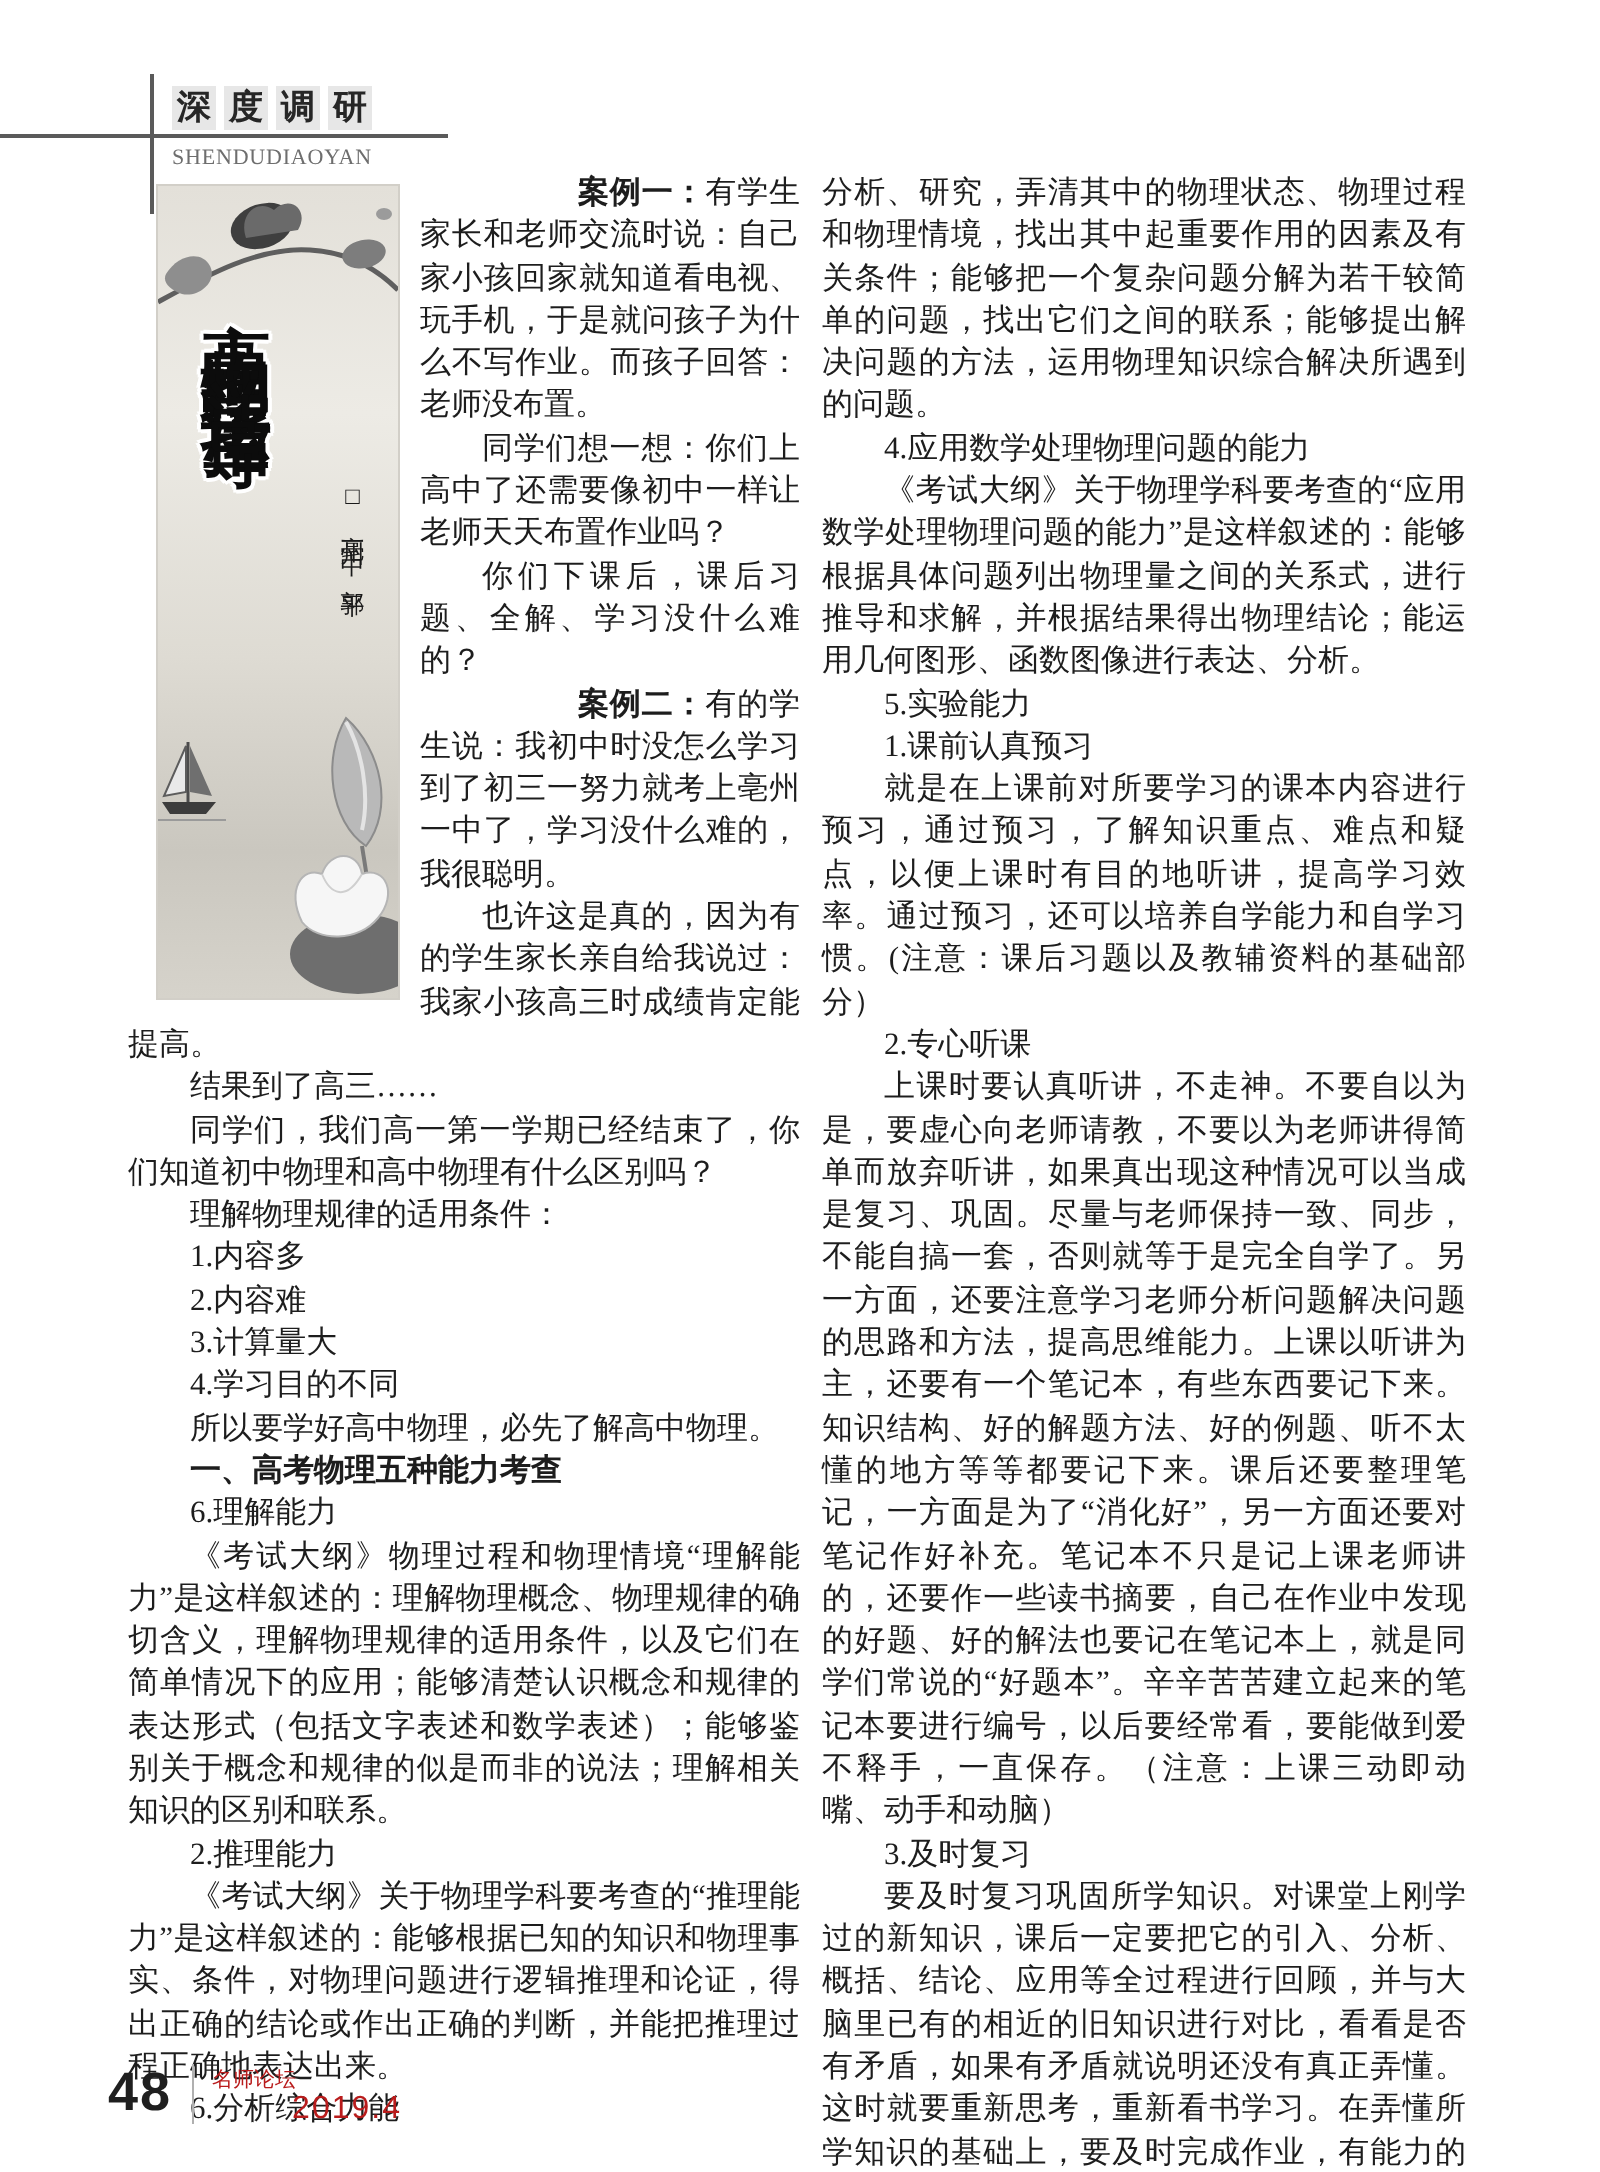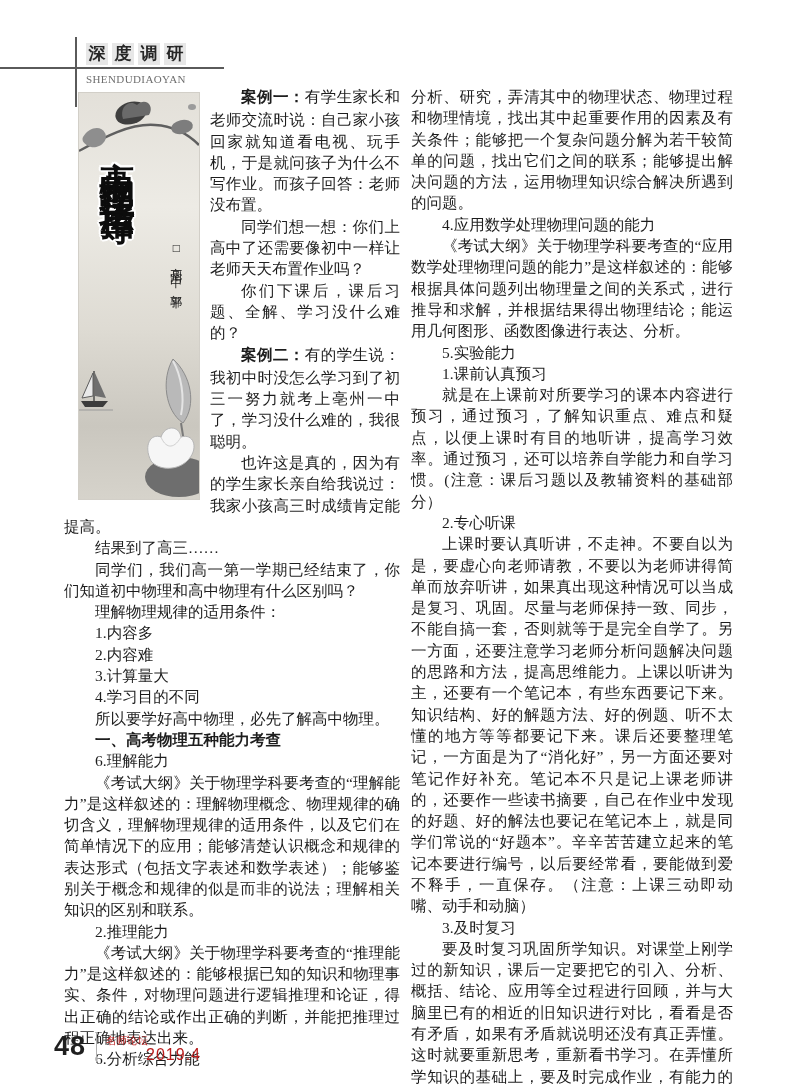--- a/index.html
+++ b/index.html
@@ -17,21 +17,21 @@
 
   
   .content{position:absolute;left:64px;top:86px;width:669px;height:946px;}
   .col{position:absolute;top:0;font-size:15.5px;line-height:21.3px;color:#1d1d1d;}
   .col-left{left:0;width:336px;}
   .col-right{left:347px;width:322px;}
   .para{margin:0;text-align:justify;}
   .para.indent{text-indent:2em;}
   .para.flush{text-indent:0;}
   .para.heading{text-indent:2em;font-weight:bold;font-family:"Liberation Sans","DejaVu Sans",sans-serif;}
-  .lead{font-weight:bold;font-family:Liberation Mono, monospace;}
+  .lead{font-weight:bold;font-family:Liberation Sans, sans-serif;margin-left:48px;}
 
   
   .banner{float:left;width:122px;height:408px;margin:6px 10px 3px 14px;position:relative;overflow:hidden;
           box-sizing:border-box;border:1px solid #d2cfc8;
           background:linear-gradient(180deg,#e3e0d9 0%,#edebe5 28%,#dedbd3 58%,#cac7bf 82%,#d6d3cb 100%);}
   .banner svg{position:absolute;display:block;}
   .banner-title{position:absolute;left:27px;top:40px;writing-mode:vertical-rl;
           font-family:"DejaVu Sans","Liberation Sans",sans-serif;font-weight:900;font-size:35px;
           letter-spacing:7px;color:#0c0c0c;
           text-shadow:2px 0 0 #fff,-2px 0 0 #fff,0 2px 0 #fff,0 -2px 0 #fff,
@@ -108,21 +108,21 @@
           <p class="para indent">结果到了高三……</p>
           <p class="para indent">同学们，我们高一第一学期已经结束了，你们知道初中物理和高中物理有什么区别吗？</p>
           <p class="para indent">理解物理规律的适用条件：</p>
           <p class="para indent">1.内容多</p>
           <p class="para indent">2.内容难</p>
           <p class="para indent">3.计算量大</p>
           <p class="para indent">4.学习目的不同</p>
           <p class="para indent">所以要学好高中物理，必先了解高中物理。</p>
           <p class="para heading">一、高考物理五种能力考查</p>
           <p class="para indent">6.理解能力</p>
-          <p class="para indent">《考试大纲》关于物理学科要考查的“理解能力”是这样叙述的：理解物理概念、物理规律的确切含义，理解物理规律的适用条件，以及它们在简单情况下的应用；能够清楚认识概念和规律的表达形式（包括文字表述和数学表述）；能够鉴别关于概念和规律的似是而非的说法；理解相关知识的区别和联系。</p>
+          <p class="para indent">《考试大纲》物理过程和物理情境“理解能力”是这样叙述的：理解物理概念、物理规律的确切含义，理解物理规律的适用条件，以及它们在简单情况下的应用；能够清楚认识概念和规律的表达形式（包括文字表述和数学表述）；能够鉴别关于概念和规律的似是而非的说法；理解相关知识的区别和联系。</p>
           <p class="para indent">2.推理能力</p>
           <p class="para indent">《考试大纲》关于物理学科要考查的“推理能力”是这样叙述的：能够根据已知的知识和物理事实、条件，对物理问题进行逻辑推理和论证，得出正确的结论或作出正确的判断，并能把推理过程正确地表达出来。</p>
           <p class="para indent">6.分析综合力能</p>
         </div>
     </section>
 
     <section class="col col-right">
       <div>
           <p class="para flush">分析、研究，弄清其中的物理状态、物理过程和物理情境，找出其中起重要作用的因素及有关条件；能够把一个复杂问题分解为若干较简单的问题，找出它们之间的联系；能够提出解决问题的方法，运用物理知识综合解决所遇到的问题。</p>
           <p class="para indent">4.应用数学处理物理问题的能力</p>

